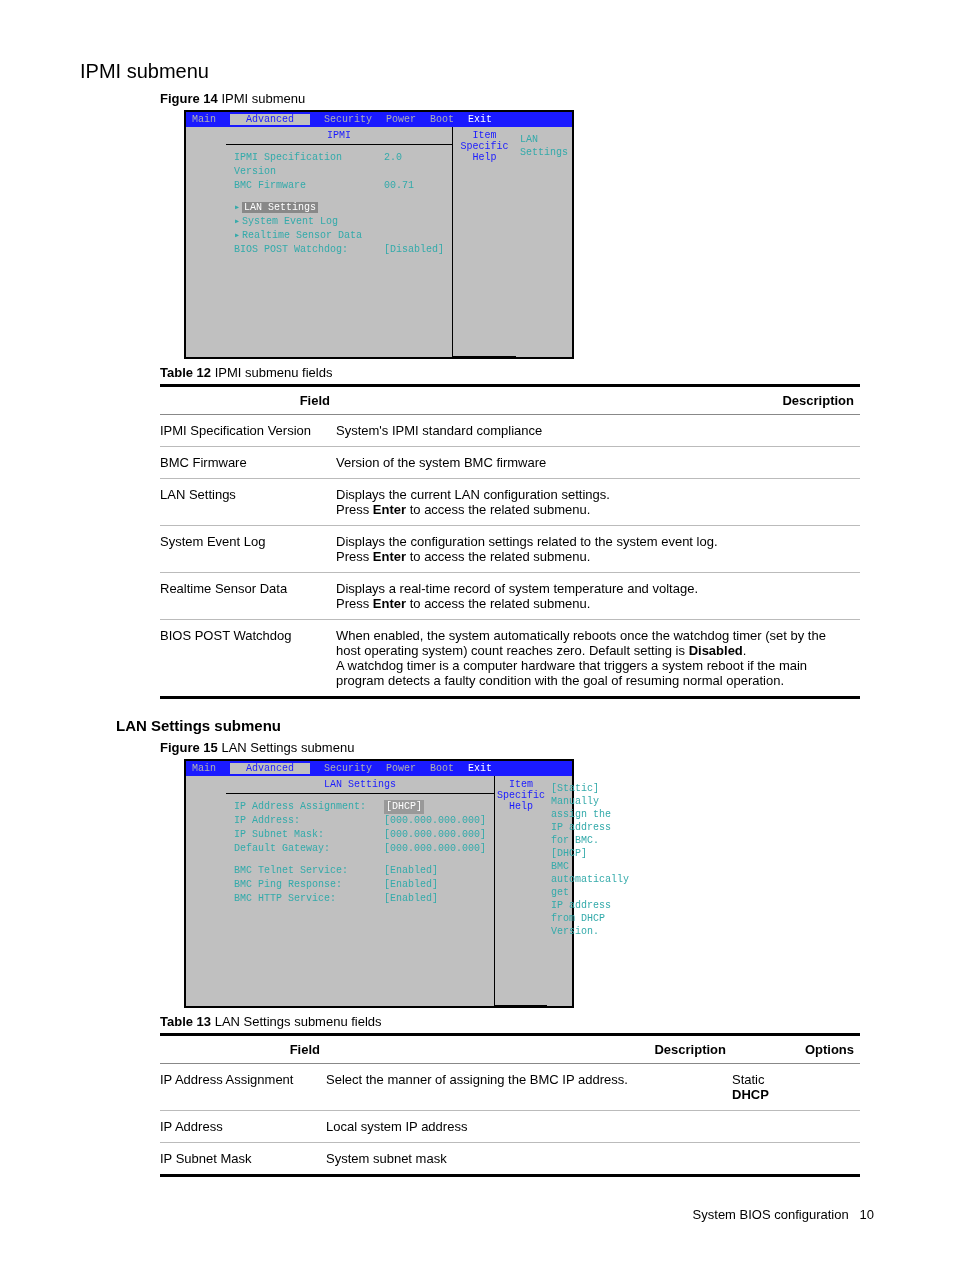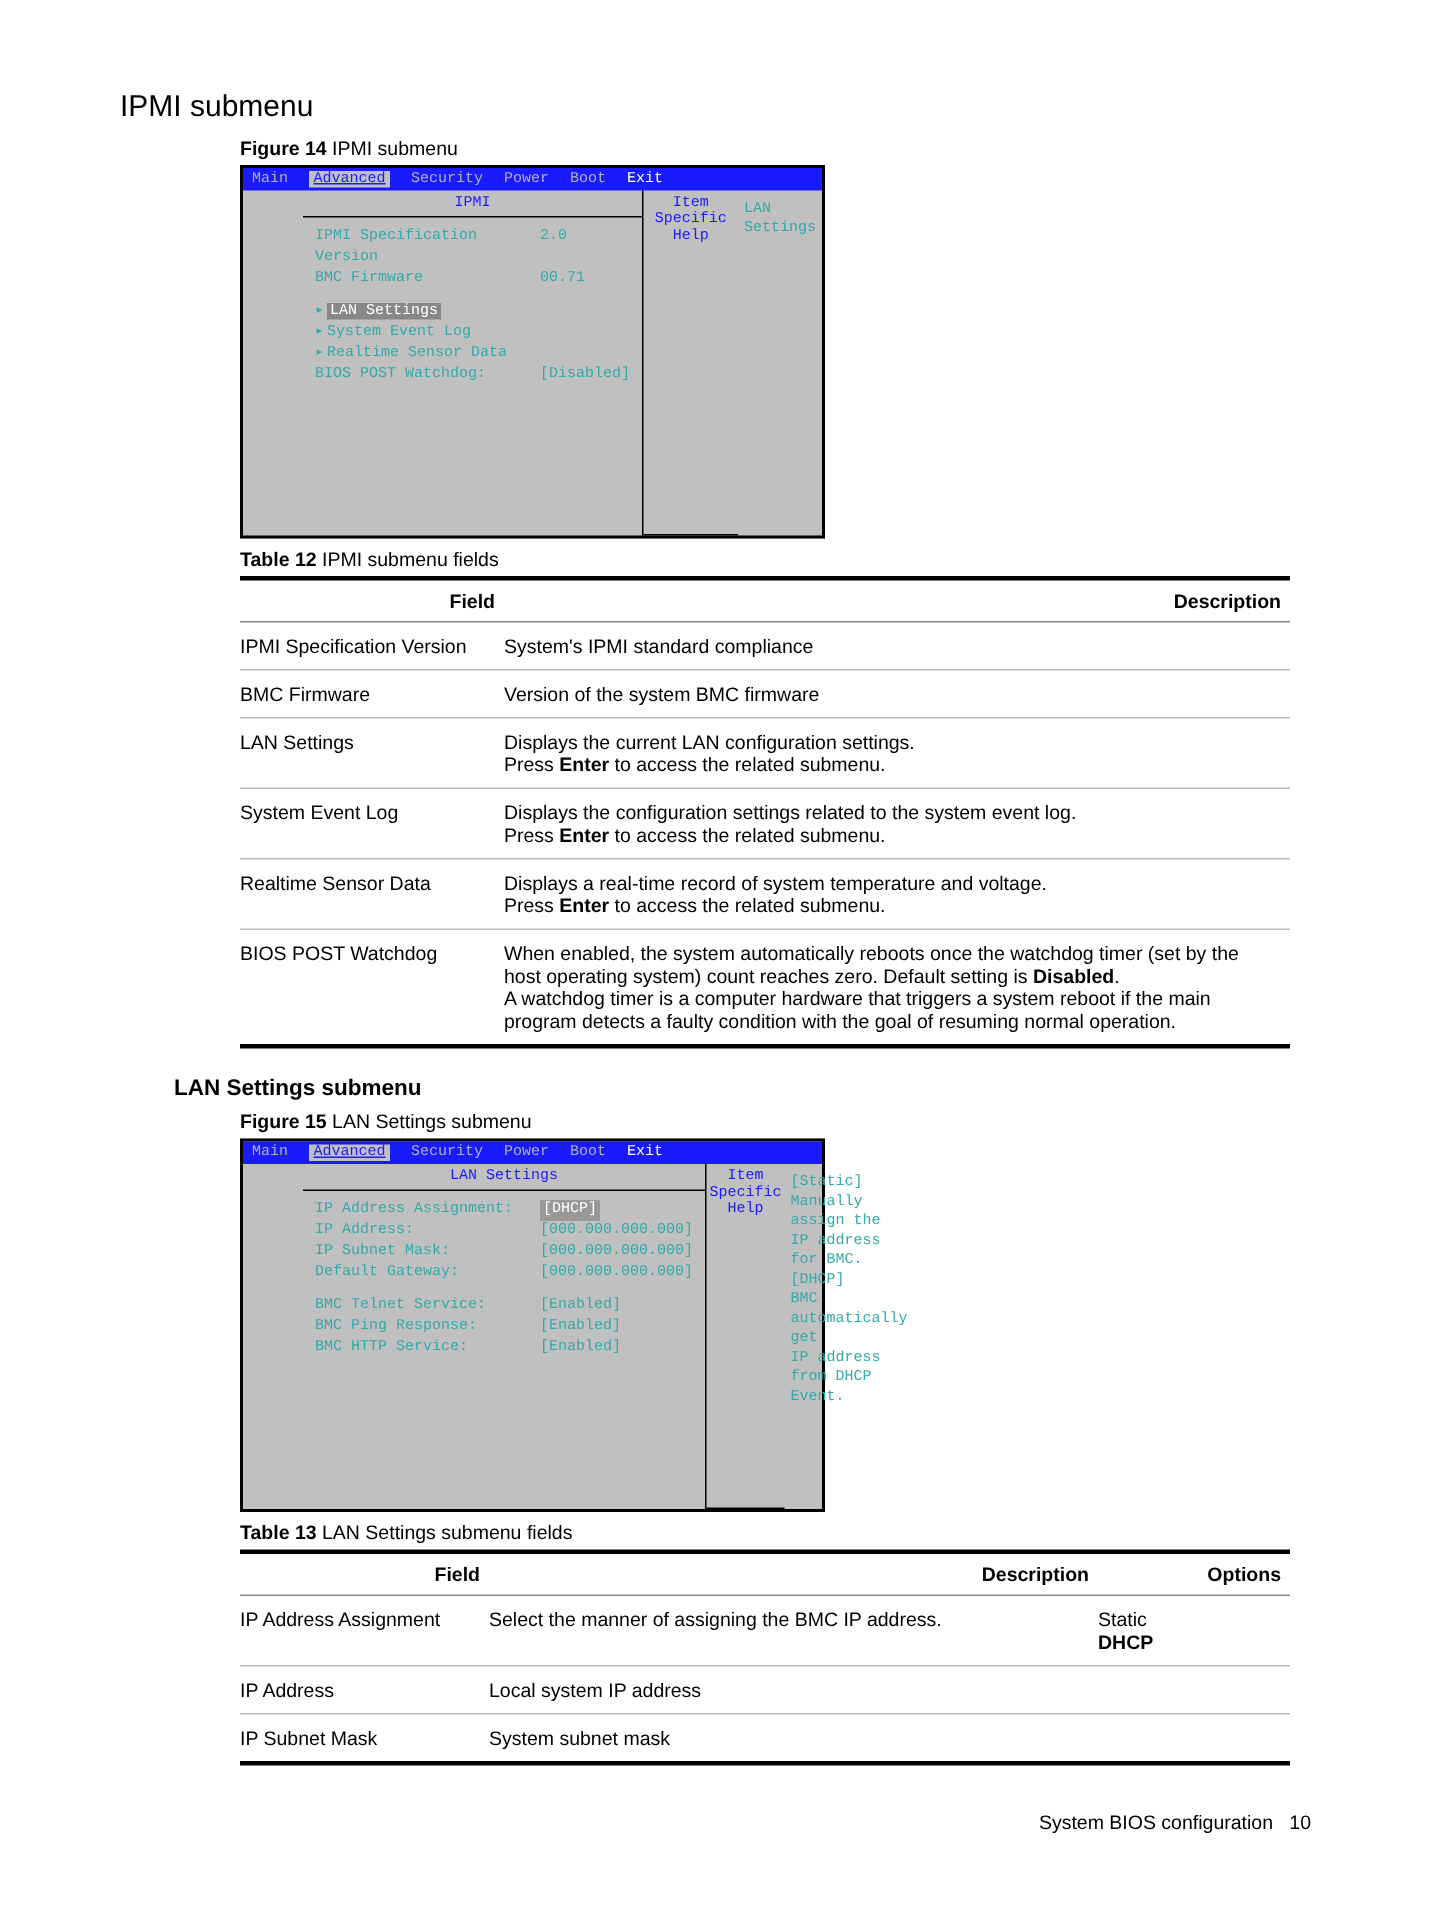--- a/index.html
+++ b/index.html
@@ -26,37 +26,37 @@
   .caption {
     font-size: 13px;
     margin-left: 80px;
     margin-bottom: 4px;
     margin-top: 6px;
   }
   .caption b { font-weight: bold; }
   
   .bios {
     width: 390px;
-    margin-left: 80px;
+    margin-left: 104px;
     border: 2px solid #000;
     font-family: "Courier New", monospace;
     font-size: 10px;
     color: #33cccc;
     background: #c0c0c0;
     box-sizing: border-box;
   }
   .bios-menubar {
     background: #1a1aff;
     color: #b0b0b0;
     display: flex;
     padding: 2px 6px;
     gap: 14px;
   }
   .bios-menubar span { color: #b0b0b0; }
-  .bios-menubar .active { background: #c0c0c0; color: #1a1aff; padding: 0 3px; text-decoration: underline; }
+  .bios-menubar .active { background: #c0c0c0; color: #1a1aff; padding: 0 16px; }
   .bios-menubar .exit { color: #fff; text-align: right; }
   .bios-body {
     display: flex;
     height: 230px;
   }
   .bios-left {
     flex: 1;
     border-right: 1px solid #000;
     display: flex;
     flex-direction: column;
@@ -270,21 +270,21 @@
     </div>
     <div class="bios-right">
       <div class="hdr">Item Specific Help</div>
       <div class="help">
         <div>[Static]</div>
         <div> Manually assign the</div>
         <div> IP address for BMC.</div>
         <div>[DHCP]</div>
         <div> BMC automatically get</div>
         <div> IP address from DHCP</div>
-        <div> Event.</div>
+        <div> Version.</div>
       </div>
     </div>
   </div>
 </div>
 
 <div class="caption">
   <b>Table 13</b><span> LAN Settings submenu fields</span>
 </div>
 
 <table class="info threecol">

